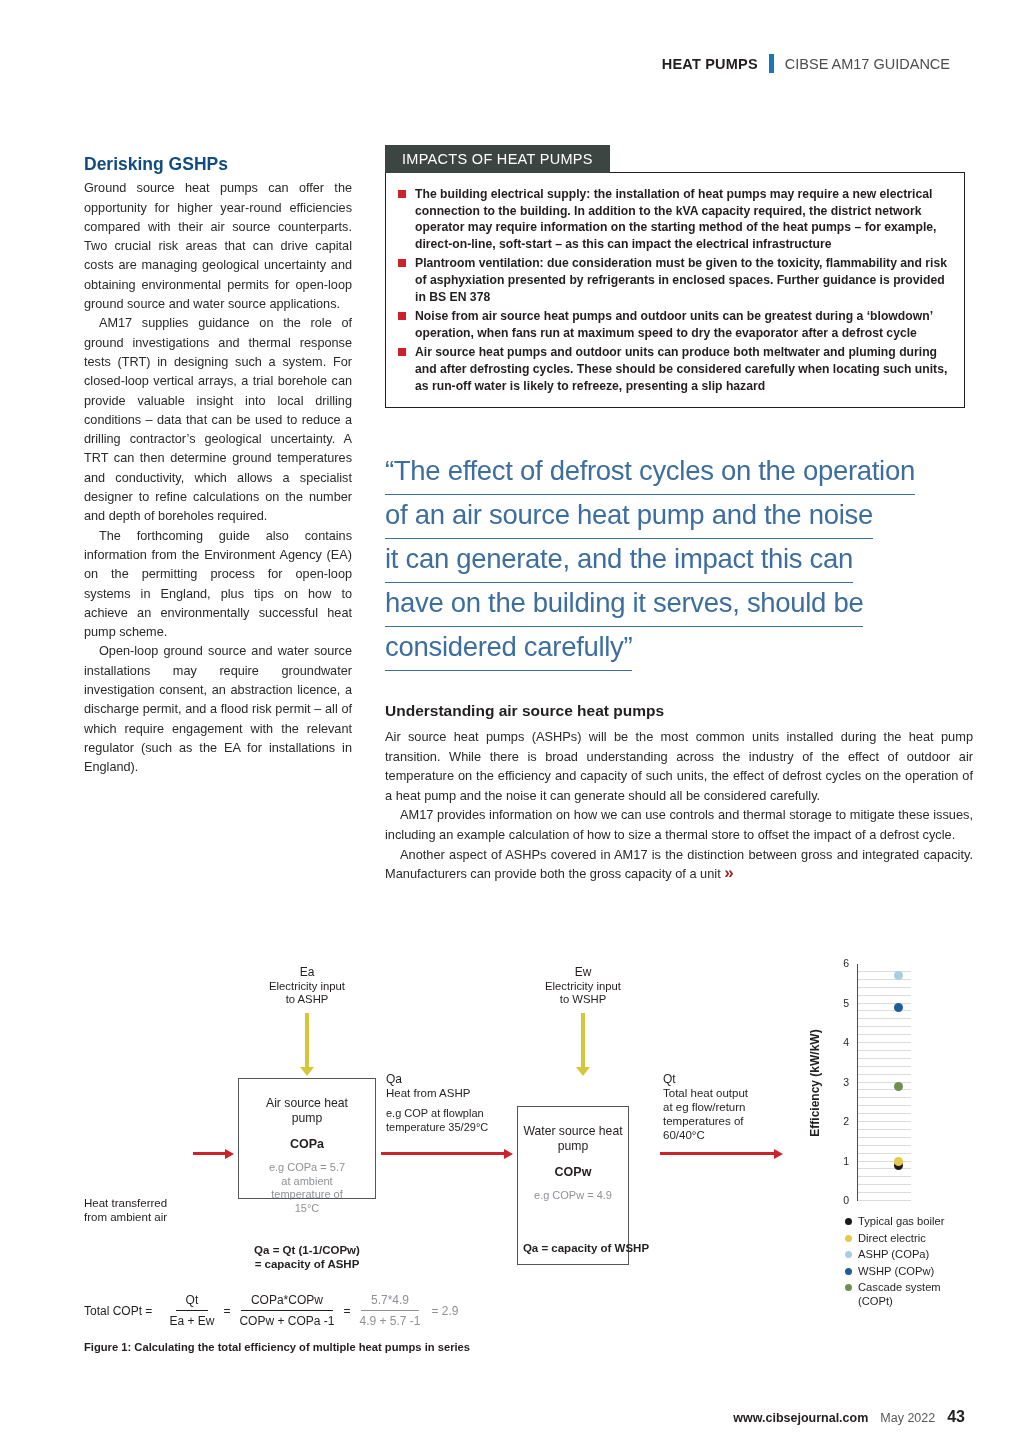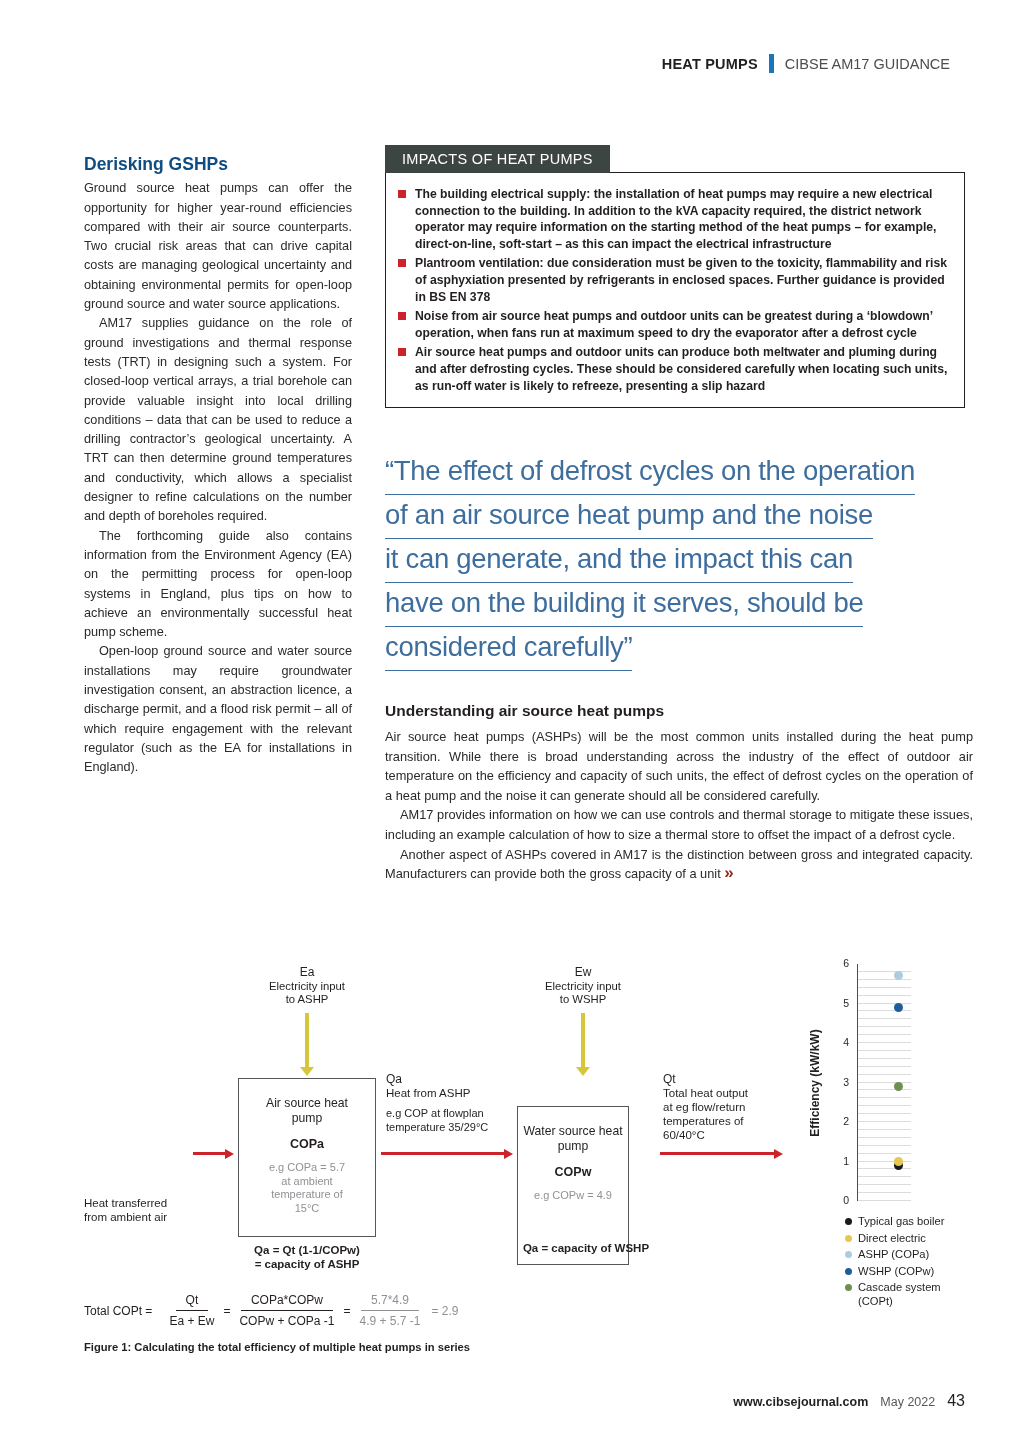--- a/index.html
+++ b/index.html
@@ -85,21 +85,21 @@
   .frac.gray { color:#8f9194; }
   .frac.gray .num { border-color:#8f9194; }
   .result { color:#8f9194; margin-left:2px; }
 
   .fig-caption { position:absolute; left:84px; top:1341px; font-size:11.2px; font-weight:700; color:#231f20; }
 
   
   .footer { position:absolute; right:59px; top:1392px; display:flex; align-items:baseline; gap:12px; }
   .footer .site { font-weight:700; font-size:12.5px; color:#231f20; }
   .footer .date { font-size:12.5px; color:#58585a; }
-  .footer .pageno { font-weight:400; font-size:16px; color:#231f20; }
+  .footer .pageno { font-weight:700; font-size:16px; color:#231f20;margin-top:16px; }
 </style>
 </head>
 <body>
 
 <div class="page">
 
   <div class="header">
     <span class="section">HEAT PUMPS</span>
     <span class="bar"></span>
     <span class="title">CIBSE AM17 GUIDANCE</span>
@@ -160,21 +160,21 @@
 to WSHP</div>
   </div>
 
   <div class="arrow-v" style="left:305px; top:1013px; height:55px;"></div>
   <div class="arrow-v" style="left:581px; top:1013px; height:55px;"></div>
 
   <div class="side-label pre" style="left:84px; top:1196px; width:106px;">Heat transferred
 from ambient air</div>
   <div class="arrow-h" style="left:193px; top:1152px; width:33px;"></div>
 
-  <div class="diagram-box" style="left:238px; top:1078px; width:138px; height:159px;">
+  <div class="diagram-box" style="left:238px; top:1078px; width:138px; height:121px;">
     <div class="box-name pre">Air source heat
 pump</div>
     <div class="box-cop">COPa</div>
     <div class="box-ex pre">e.g COPa = 5.7
 at ambient
 temperature of
 15°C</div>
   </div>
 
   <div style="position:absolute; left:386px; top:1072px; width:128px;">

